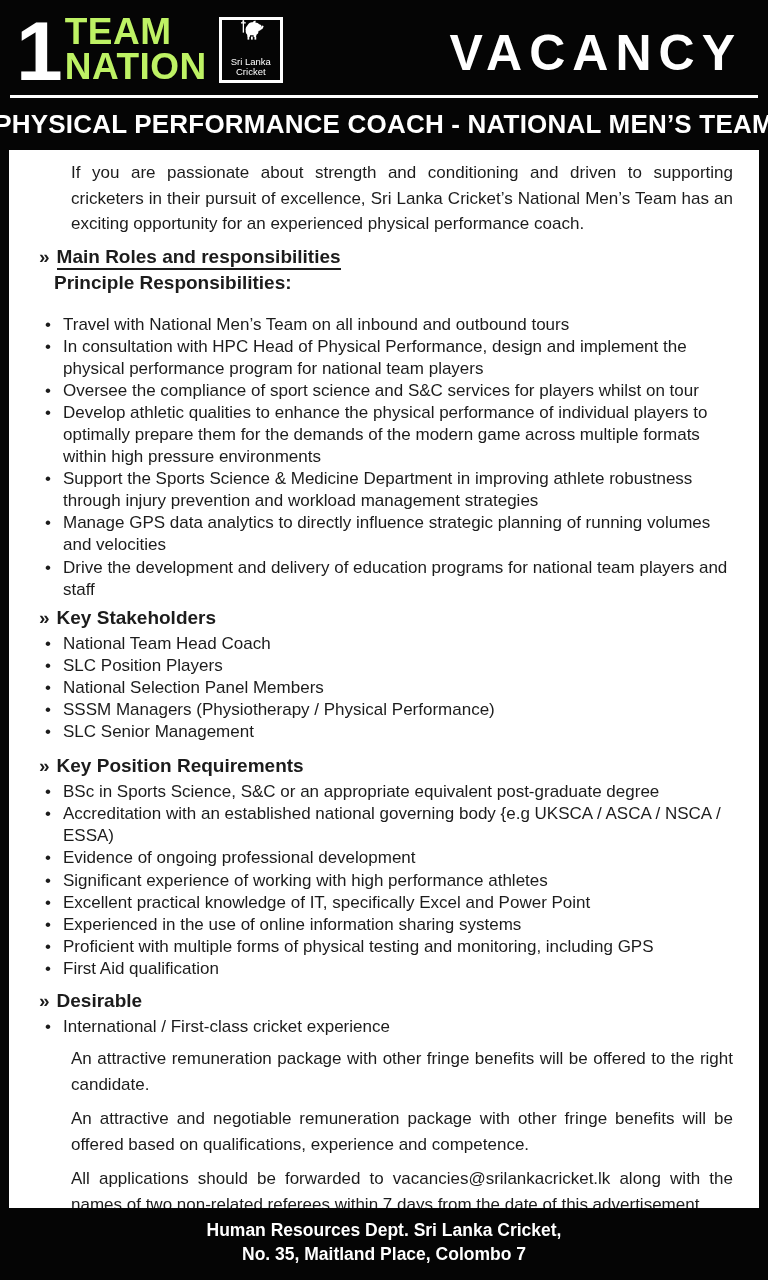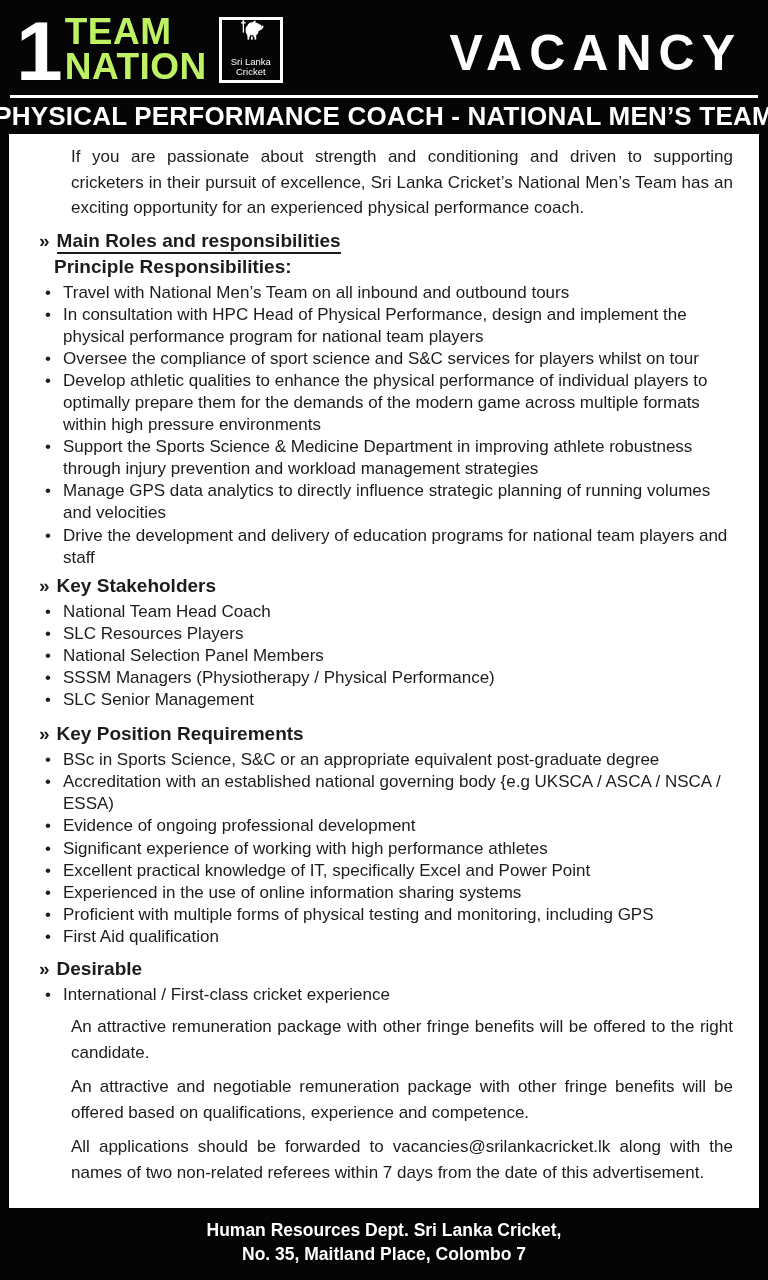--- a/index.html
+++ b/index.html
@@ -73,21 +73,21 @@
   }
 
   .header-divider {
     height: 3px;
     background: #fff;
     margin: 0 10px;
   }
 
   
   .title-bar {
-    height: 36px;
+    height: 52px;
     display: flex;
     align-items: center;
     justify-content: center;
   }
   .title-bar h1 {
     color: #fff;
     font-size: 26px;
     font-weight: bold;
     letter-spacing: 0.2px;
     white-space: nowrap;
@@ -117,21 +117,21 @@
   }
   .sec-header .marker { margin-right: 7px; }
   .underlined {
     border-bottom: 2px solid #1c1c1c;
     padding-bottom: 1px;
   }
   .sub-header {
     font-size: 19px;
     font-weight: bold;
     padding-left: 19px;
-    margin: 4px 0 4px 0;
+    margin: 4px 0 20px 0;
   }
   ul.bullets {
     list-style: none;
     padding-left: 10px;
     margin-bottom: 2px;
   }
   ul.bullets li {
     padding-left: 18px;
     line-height: 1.3;
   }
@@ -217,21 +217,21 @@
           <li>Drive the development and delivery of education programs for national team players and staff</li>
         </ul>
     </div>
 
     <div>
       <div class="sec-header">
         <span class="marker">»</span><span>Key Stakeholders</span>
       </div>
       <ul class="bullets">
           <li>National Team Head Coach</li>
-          <li>SLC Resources Players</li>
+          <li>SLC Position Players</li>
           <li>National Selection Panel Members</li>
           <li>SSSM Managers (Physiotherapy / Physical Performance)</li>
           <li>SLC Senior Management</li>
         </ul>
     </div>
 
     <div>
       <div class="sec-header" style="margin-top:12px;">
         <span class="marker">»</span><span>Key Position Requirements</span>
       </div>

